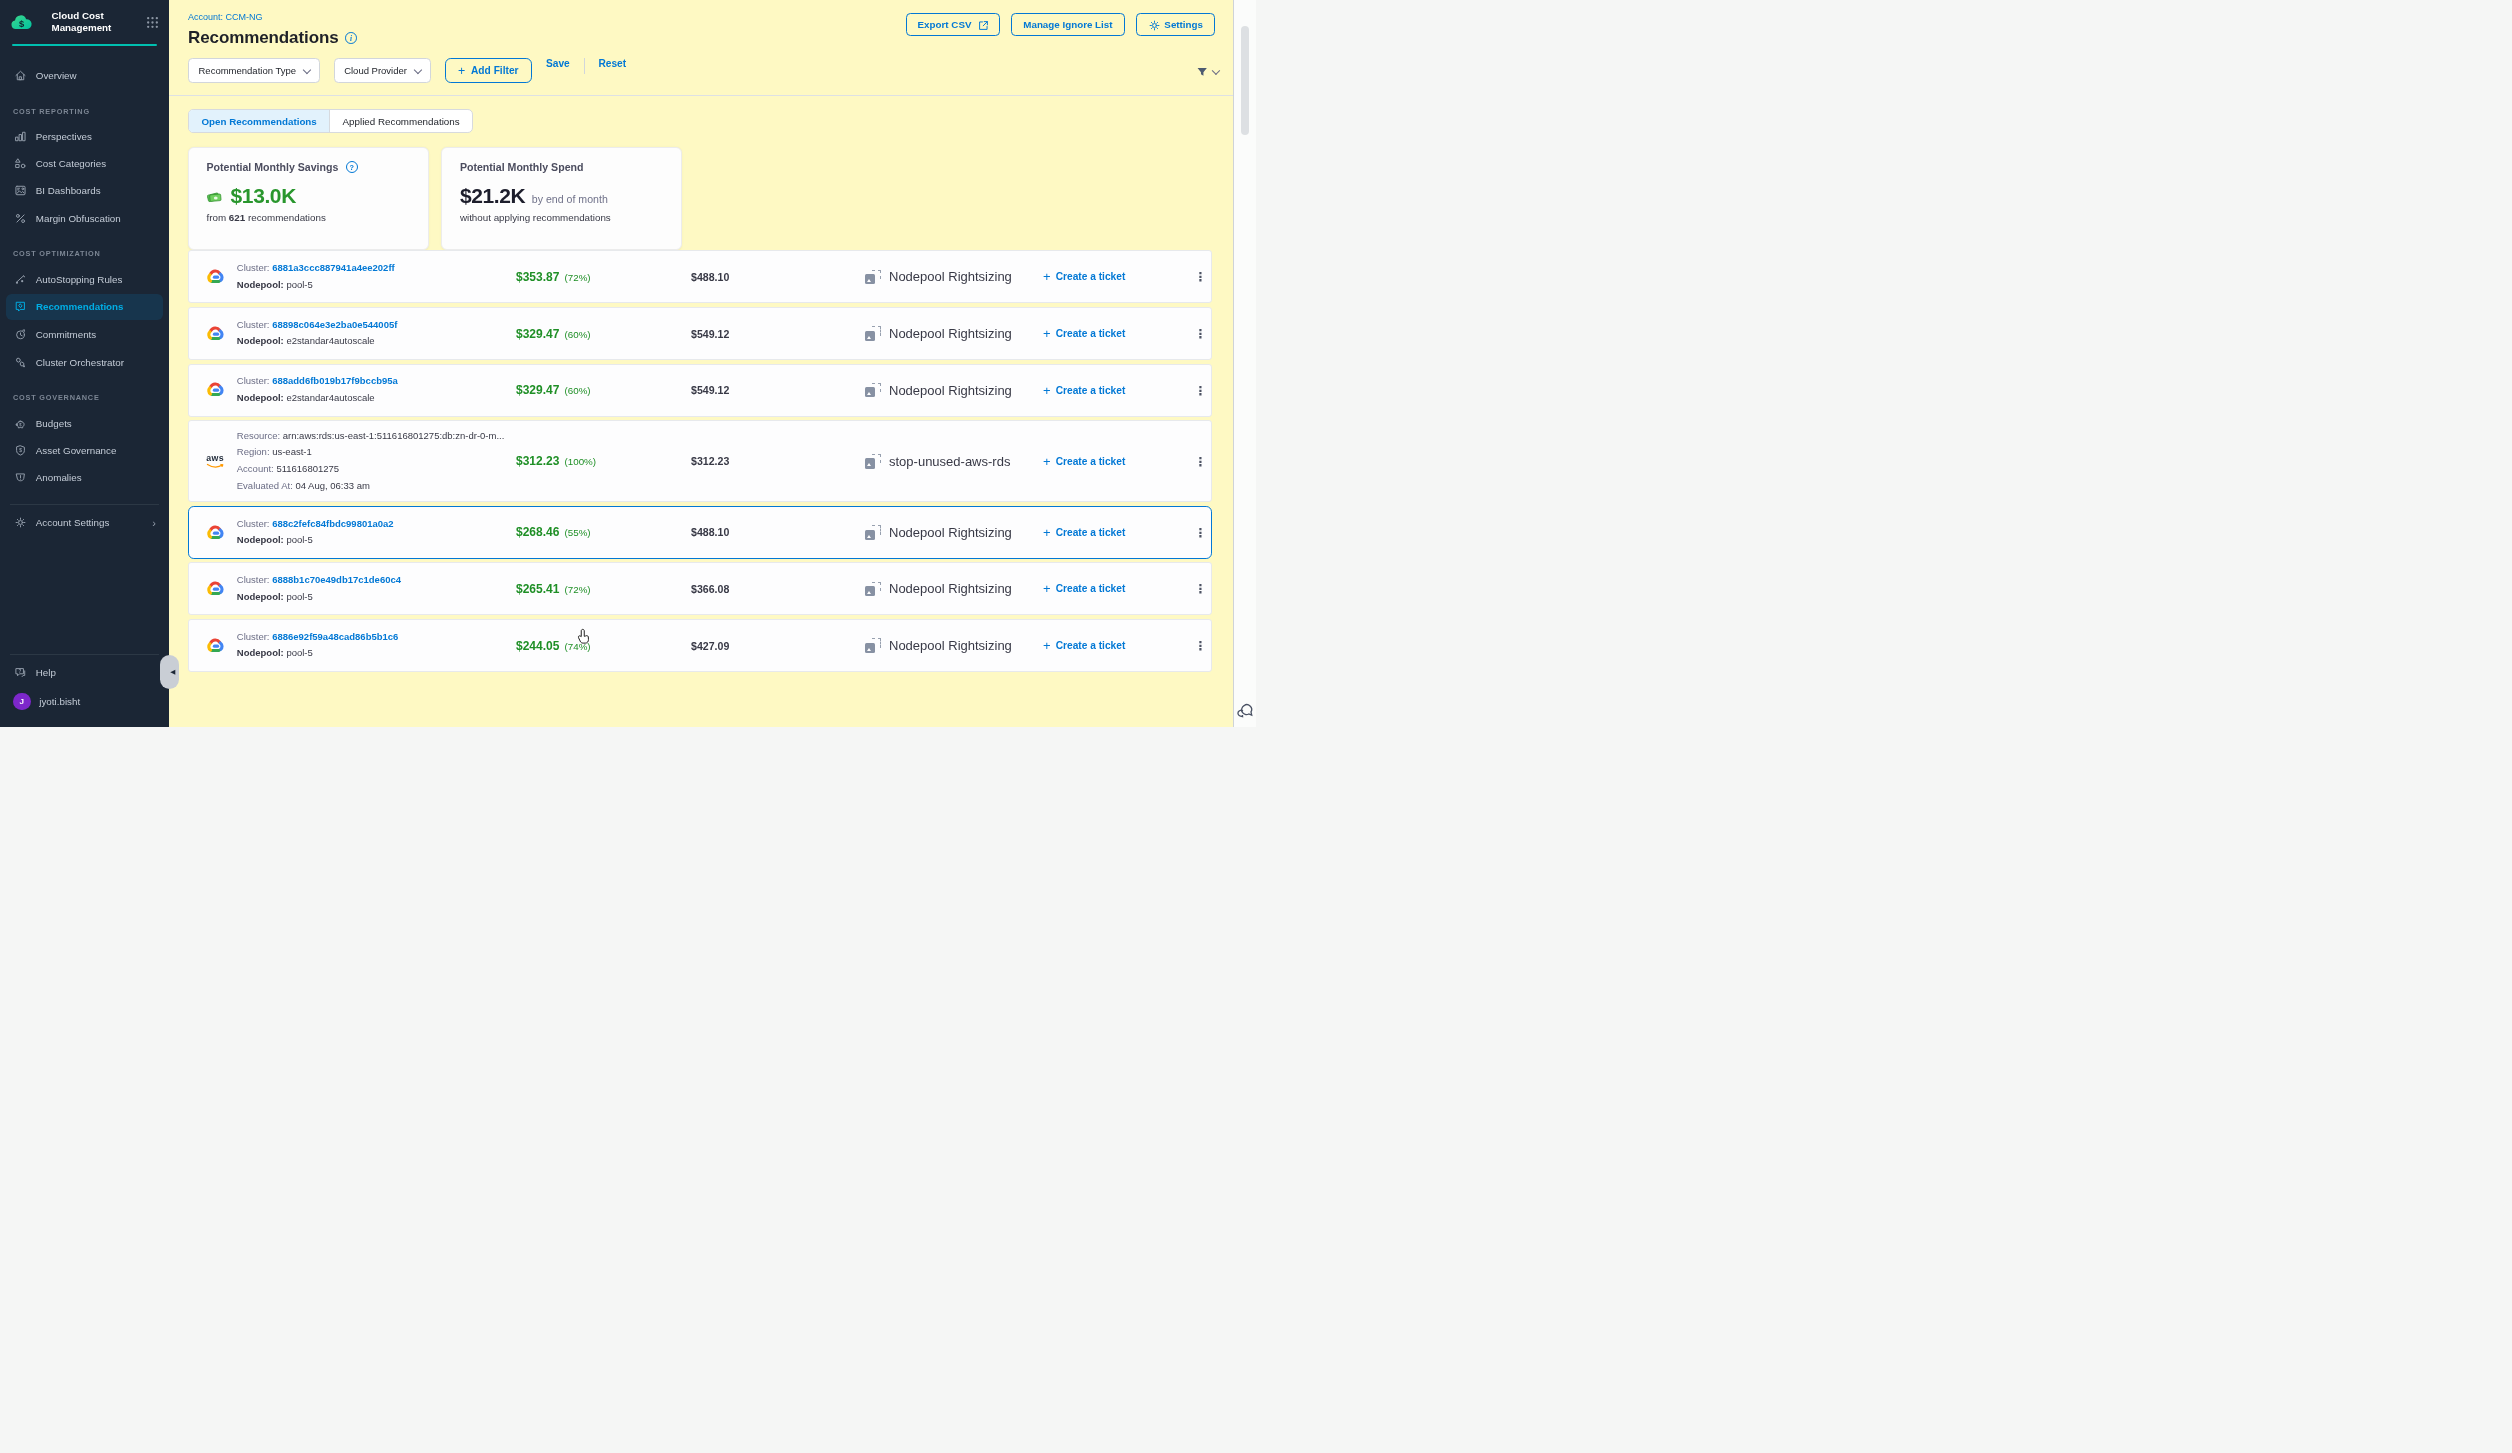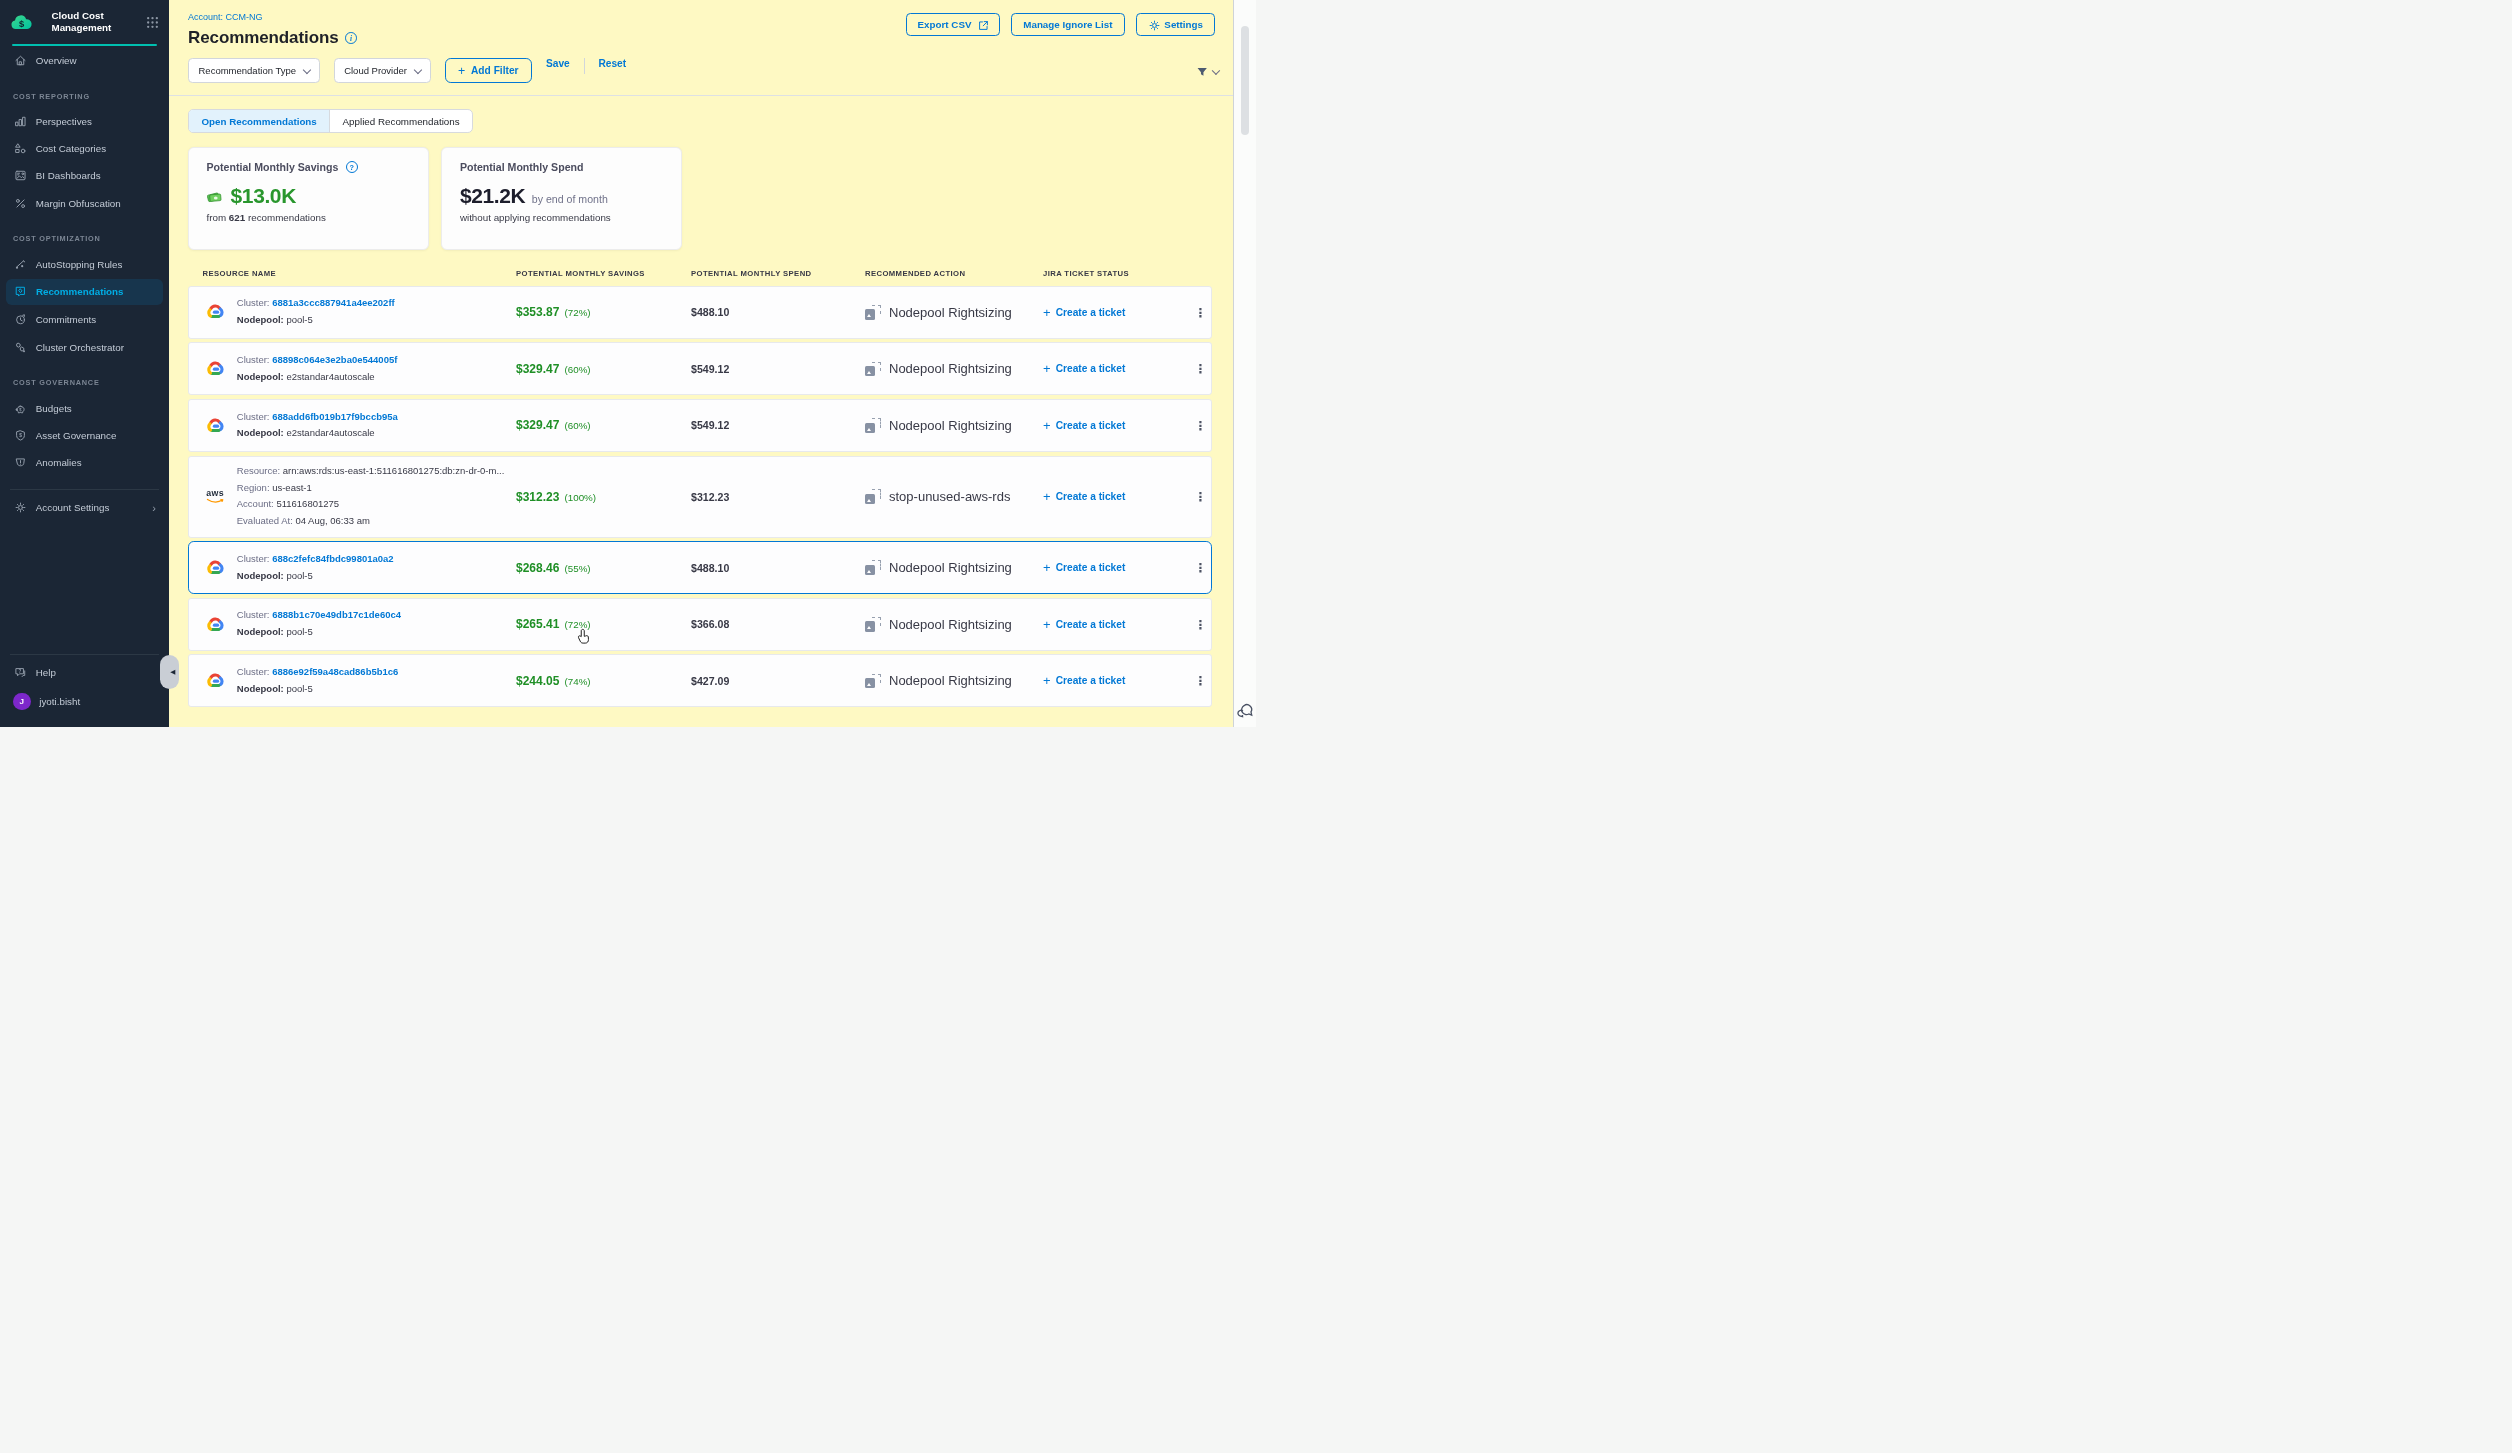--- a/index.html
+++ b/index.html
@@ -6,21 +6,21 @@
   html,body { width:1256px; height:727px; overflow:hidden; }
   body { font-family:"Liberation Sans","DejaVu Sans",sans-serif; background:#f5f6f5; color:#383946; position:relative; }
 
   
   .sidebar { position:absolute; left:0; top:0; width:169px; height:100%; background:#1b2635; display:flex; flex-direction:column; z-index:3; }
   .side-head { display:flex; align-items:center; gap:7.3px; padding:9.5px 10.2px 8px 10.2px; }
   .logo { width:23px; height:19px; flex:0 0 auto; }
   .brand-title { color:#fff; font-size:9.8px; font-weight:700; line-height:1.3; flex:1;margin-left:11px; }
   .grid-dots { color:#8d97a5; width:13px; height:13px; }
   .teal-line { height:1.5px; background:#00bfb0; margin:1.5px 11.7px 0 11.7px; border-radius:1.5px; }
-  nav { flex:1; display:flex; flex-direction:column; padding-top:1px; overflow:hidden; }
+  nav { flex:1; display:flex; flex-direction:column; padding-top:16px; overflow:hidden; }
   .section-label { font-size:7.3px; font-weight:700; letter-spacing:0.8px; color:#7c8694; padding:17.5px 13px 7.3px 13px; }
   .nav-item { display:flex; align-items:center; gap:8.8px; padding:6.6px 13px; color:#c4ccd7; font-size:9.8px; cursor:pointer; }
   .nav-item .ic { width:14px; height:14px; color:#939dab; flex:0 0 auto; display:flex; align-items:center; justify-content:center; }
   .nav-item.active { background:rgba(0,150,230,0.14); margin:1.5px 5.8px; padding:5.8px 7.3px; border-radius:5.8px; color:#00ade4; font-weight:700; }
   .nav-item.active .ic { color:#00ade4; }
   .side-divider { height:0.7px; background:#2c3845; margin:13px 10.2px 4.4px 10.2px; }
   .nav-item .chev { margin-left:auto; color:#939dab; font-size:11px; }
   .side-bottom { margin-top:auto; padding-bottom:10.2px; }
   .avatar { width:17.5px; height:17.5px; border-radius:50%; background:#7d27cb; color:#fff; font-size:8px; font-weight:700; display:flex; align-items:center; justify-content:center; }
   .collapse-handle { position:absolute; left:160px; top:655px; width:19px; height:34px; background:#c9ced5; border-radius:17px; z-index:6; display:flex; align-items:center; justify-content:flex-end; padding-right:3.6px; color:#1b2635; font-size:6.6px; }
@@ -372,28 +372,20 @@
       </div>
       <div class="amount-row">
         <span class="amount-dark">$21.2K</span>
         <span class="amount-suffix">by end of month</span>
       </div>
       <div class="card-note">without applying recommendations</div>
     </div>
   </div>
 
   <div class="table-wrap">
-    <div class="thead">
-      <div class="th">RESOURCE NAME</div>
-      <div class="th">POTENTIAL MONTHLY SAVINGS</div>
-      <div class="th">POTENTIAL MONTHLY SPEND</div>
-      <div class="th">RECOMMENDED ACTION</div>
-      <div class="th">JIRA TICKET STATUS</div>
-      <div class="th"></div>
-    </div>
     <div class="rows" id="rows">
         <div class="row">
           <div class="res-cell">
        <span class="prov-ic">
               <svg viewBox="0 0 26 22" width="20.4" height="17.5" fill="none" stroke-linecap="round">
   <path d="M7.5 7 A6.5 6.5 0 0 1 18.5 6.4" stroke="#EA4335" stroke-width="4"></path>
   <path d="M19.5 7.5 A5.2 5.2 0 0 1 19.8 15.8" stroke="#4285F4" stroke-width="4"></path>
   <path d="M17.5 17 H9" stroke="#34A853" stroke-width="4"></path>
   <path d="M7 16.5 A5.4 5.4 0 0 1 6.3 8.5" stroke="#FBBC05" stroke-width="4"></path>
   <path d="M12 11.5 l4 0" stroke="#4285F4" stroke-width="4"></path>

